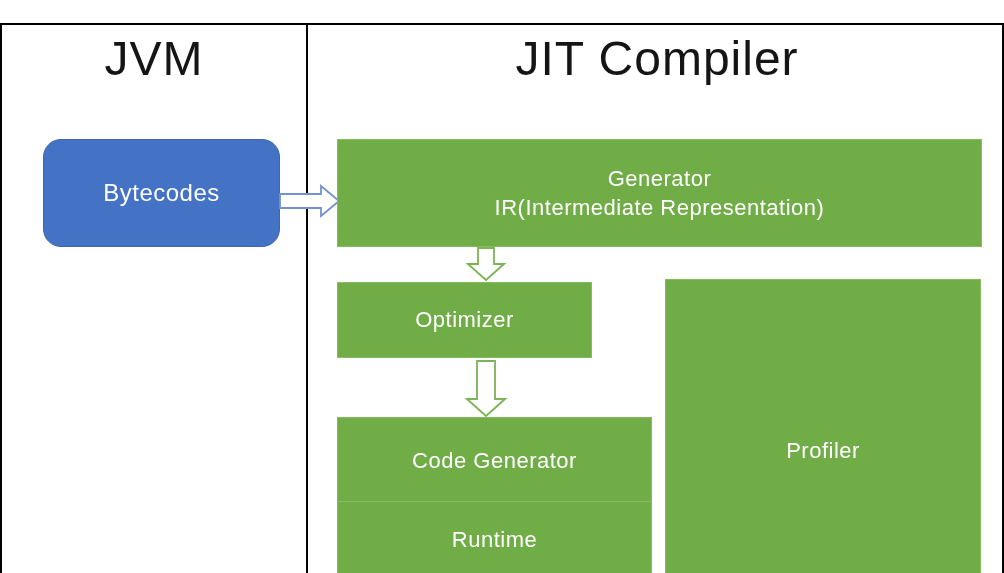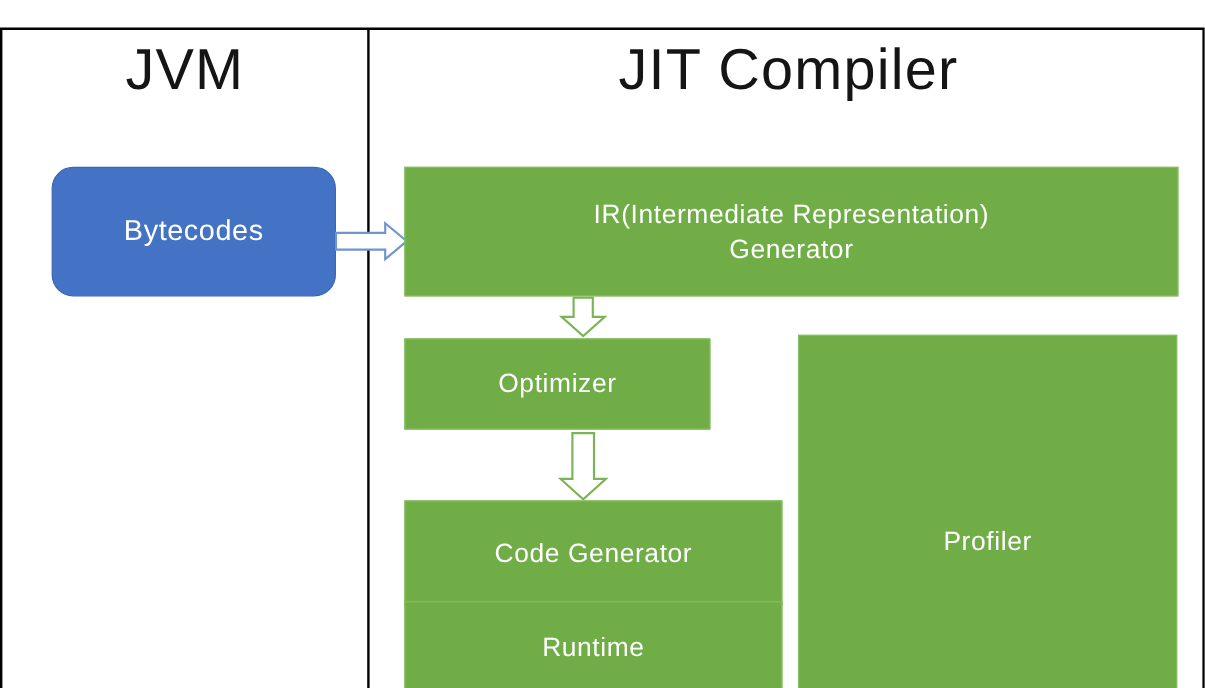--- a/index.html
+++ b/index.html
@@ -102,22 +102,22 @@
     <span>Bytecodes</span>
   </div>
 
   <div class="arrow arrow-blue h-arrow">
     <svg width="62" height="36" viewBox="0 0 62 36" aria-hidden="true">
       <polygon points="1,11 42,11 42,3 60,18 42,33 42,25 1,25"></polygon>
     </svg>
   </div>
 
   <div class="node node-green ir-generator">
+    <span>Generator</span>
     <span>IR(Intermediate Representation)</span>
-    <span>Generator</span>
   </div>
 
   <div class="arrow arrow-green v-arrow1">
     <svg width="40" height="35" viewBox="0 0 40 35" aria-hidden="true">
       <polygon points="12,1 28,1 28,17 38,17 20,33 2,17 12,17"></polygon>
     </svg>
   </div>
 
   <div class="node node-green optimizer">
     <span>Optimizer</span>

